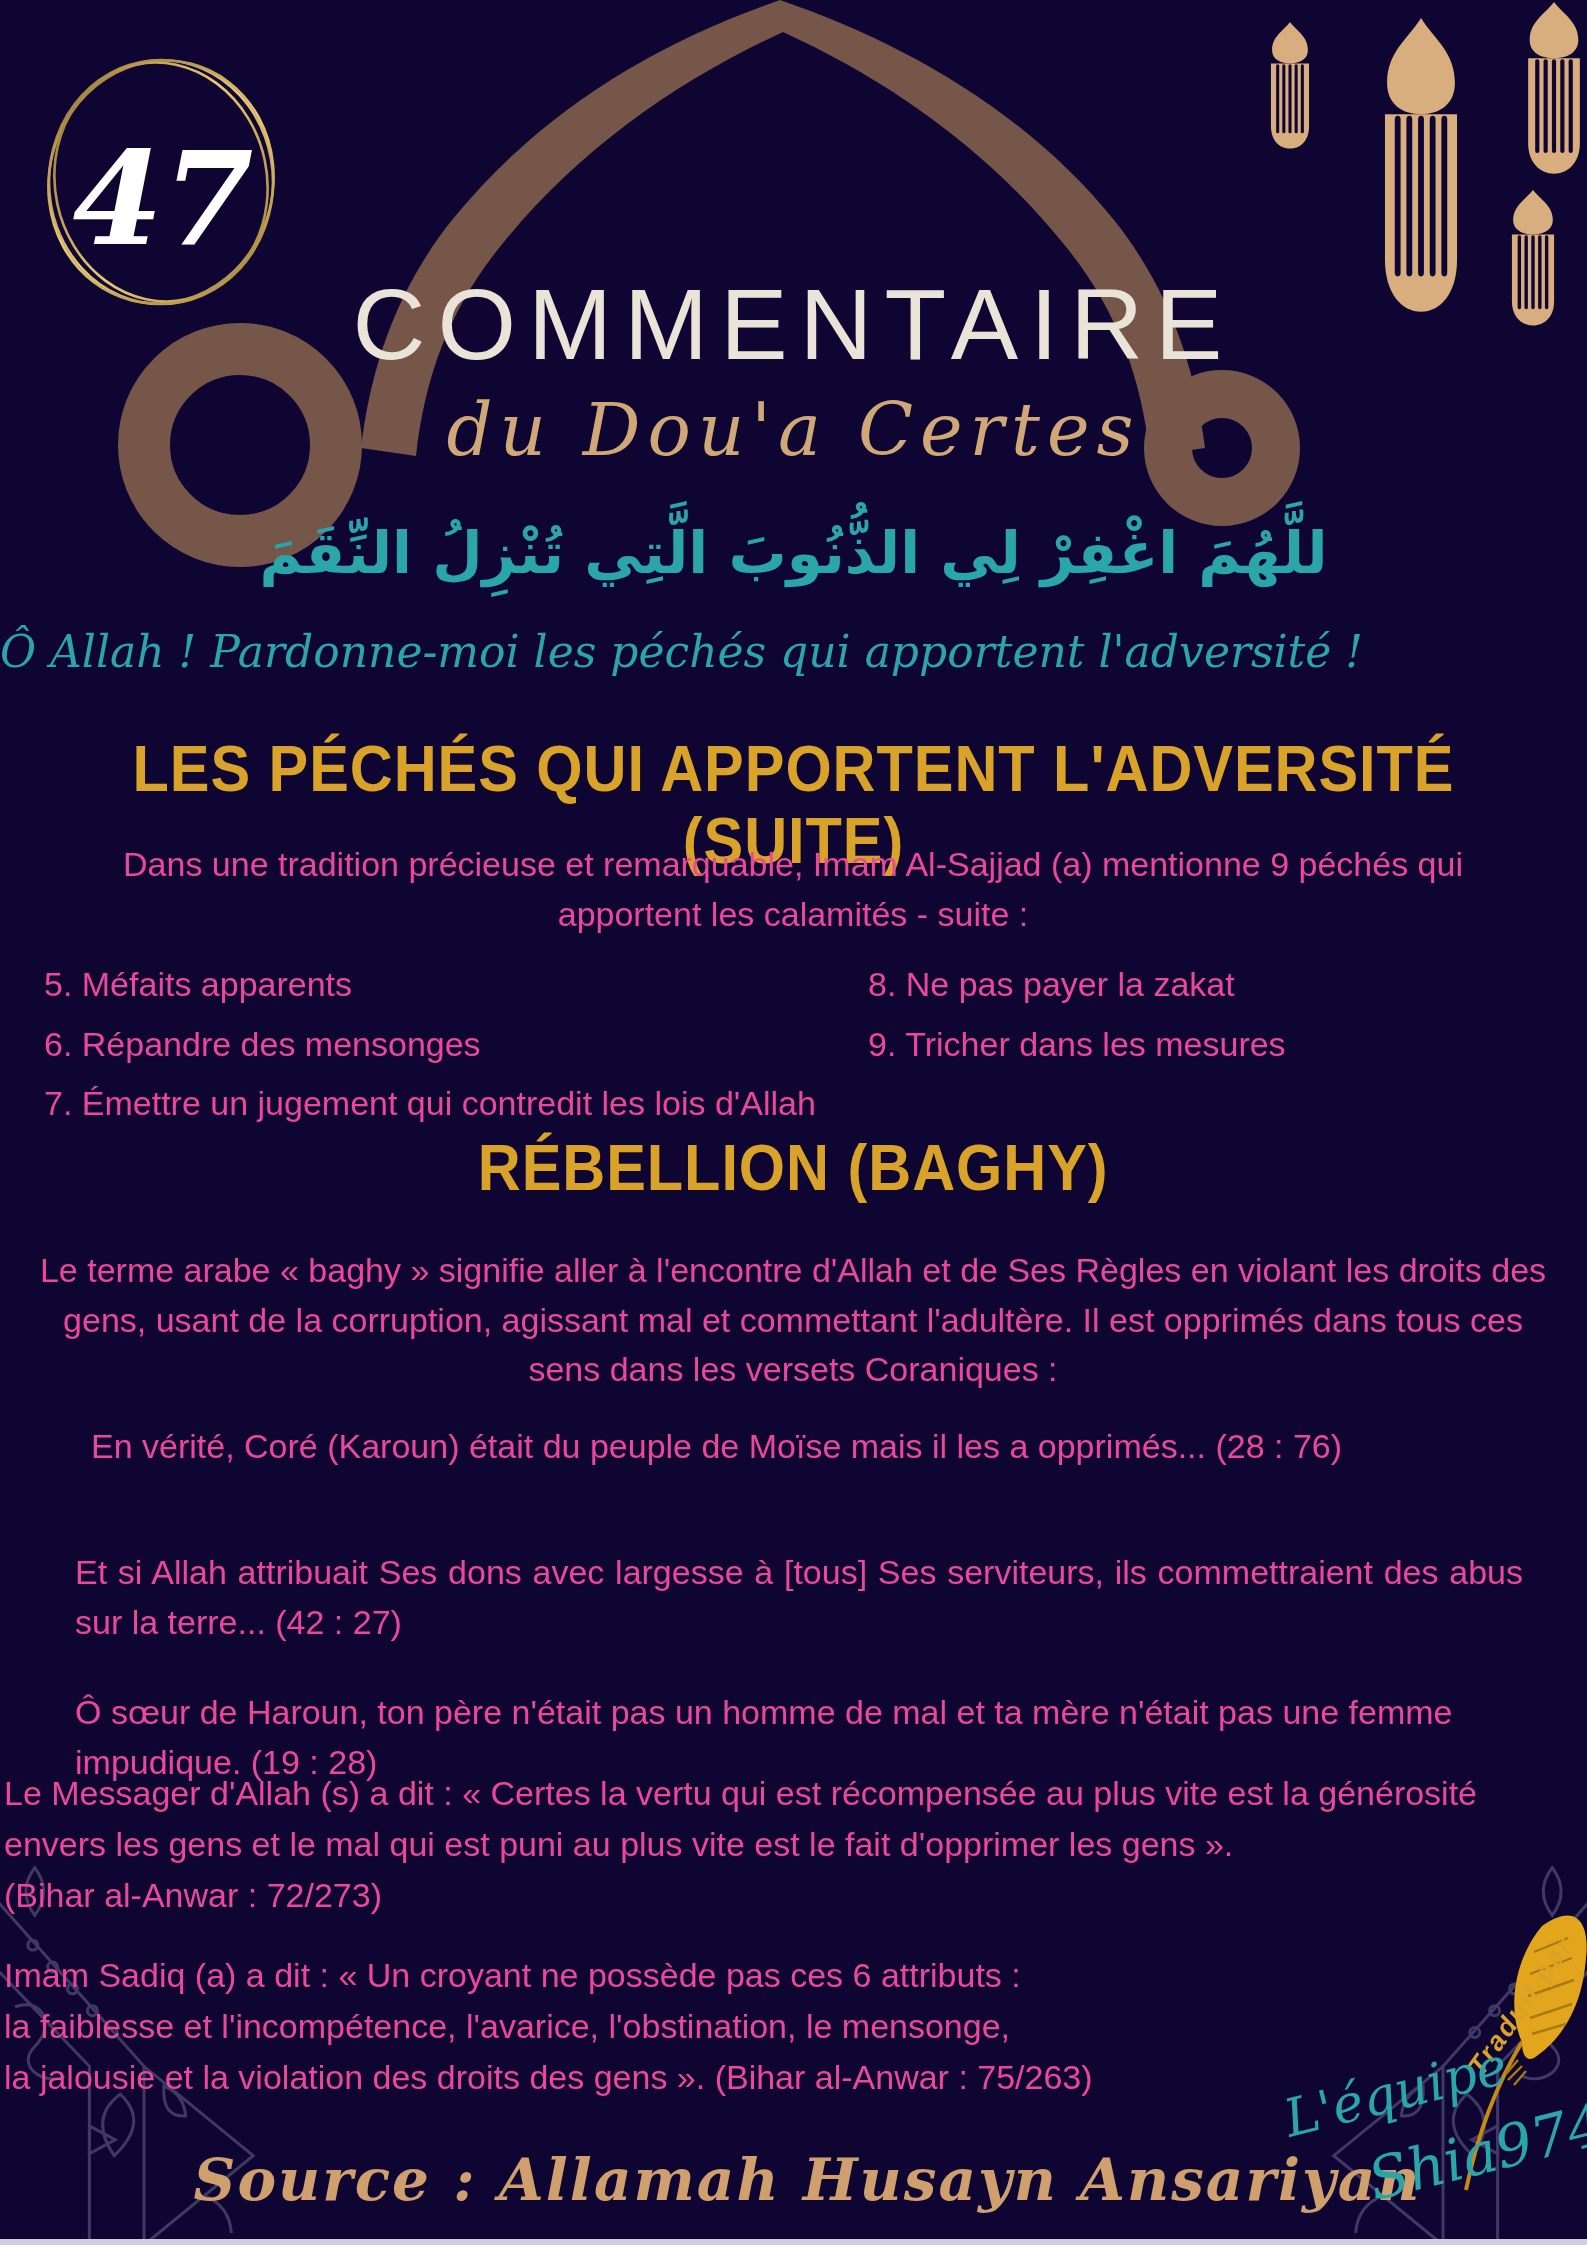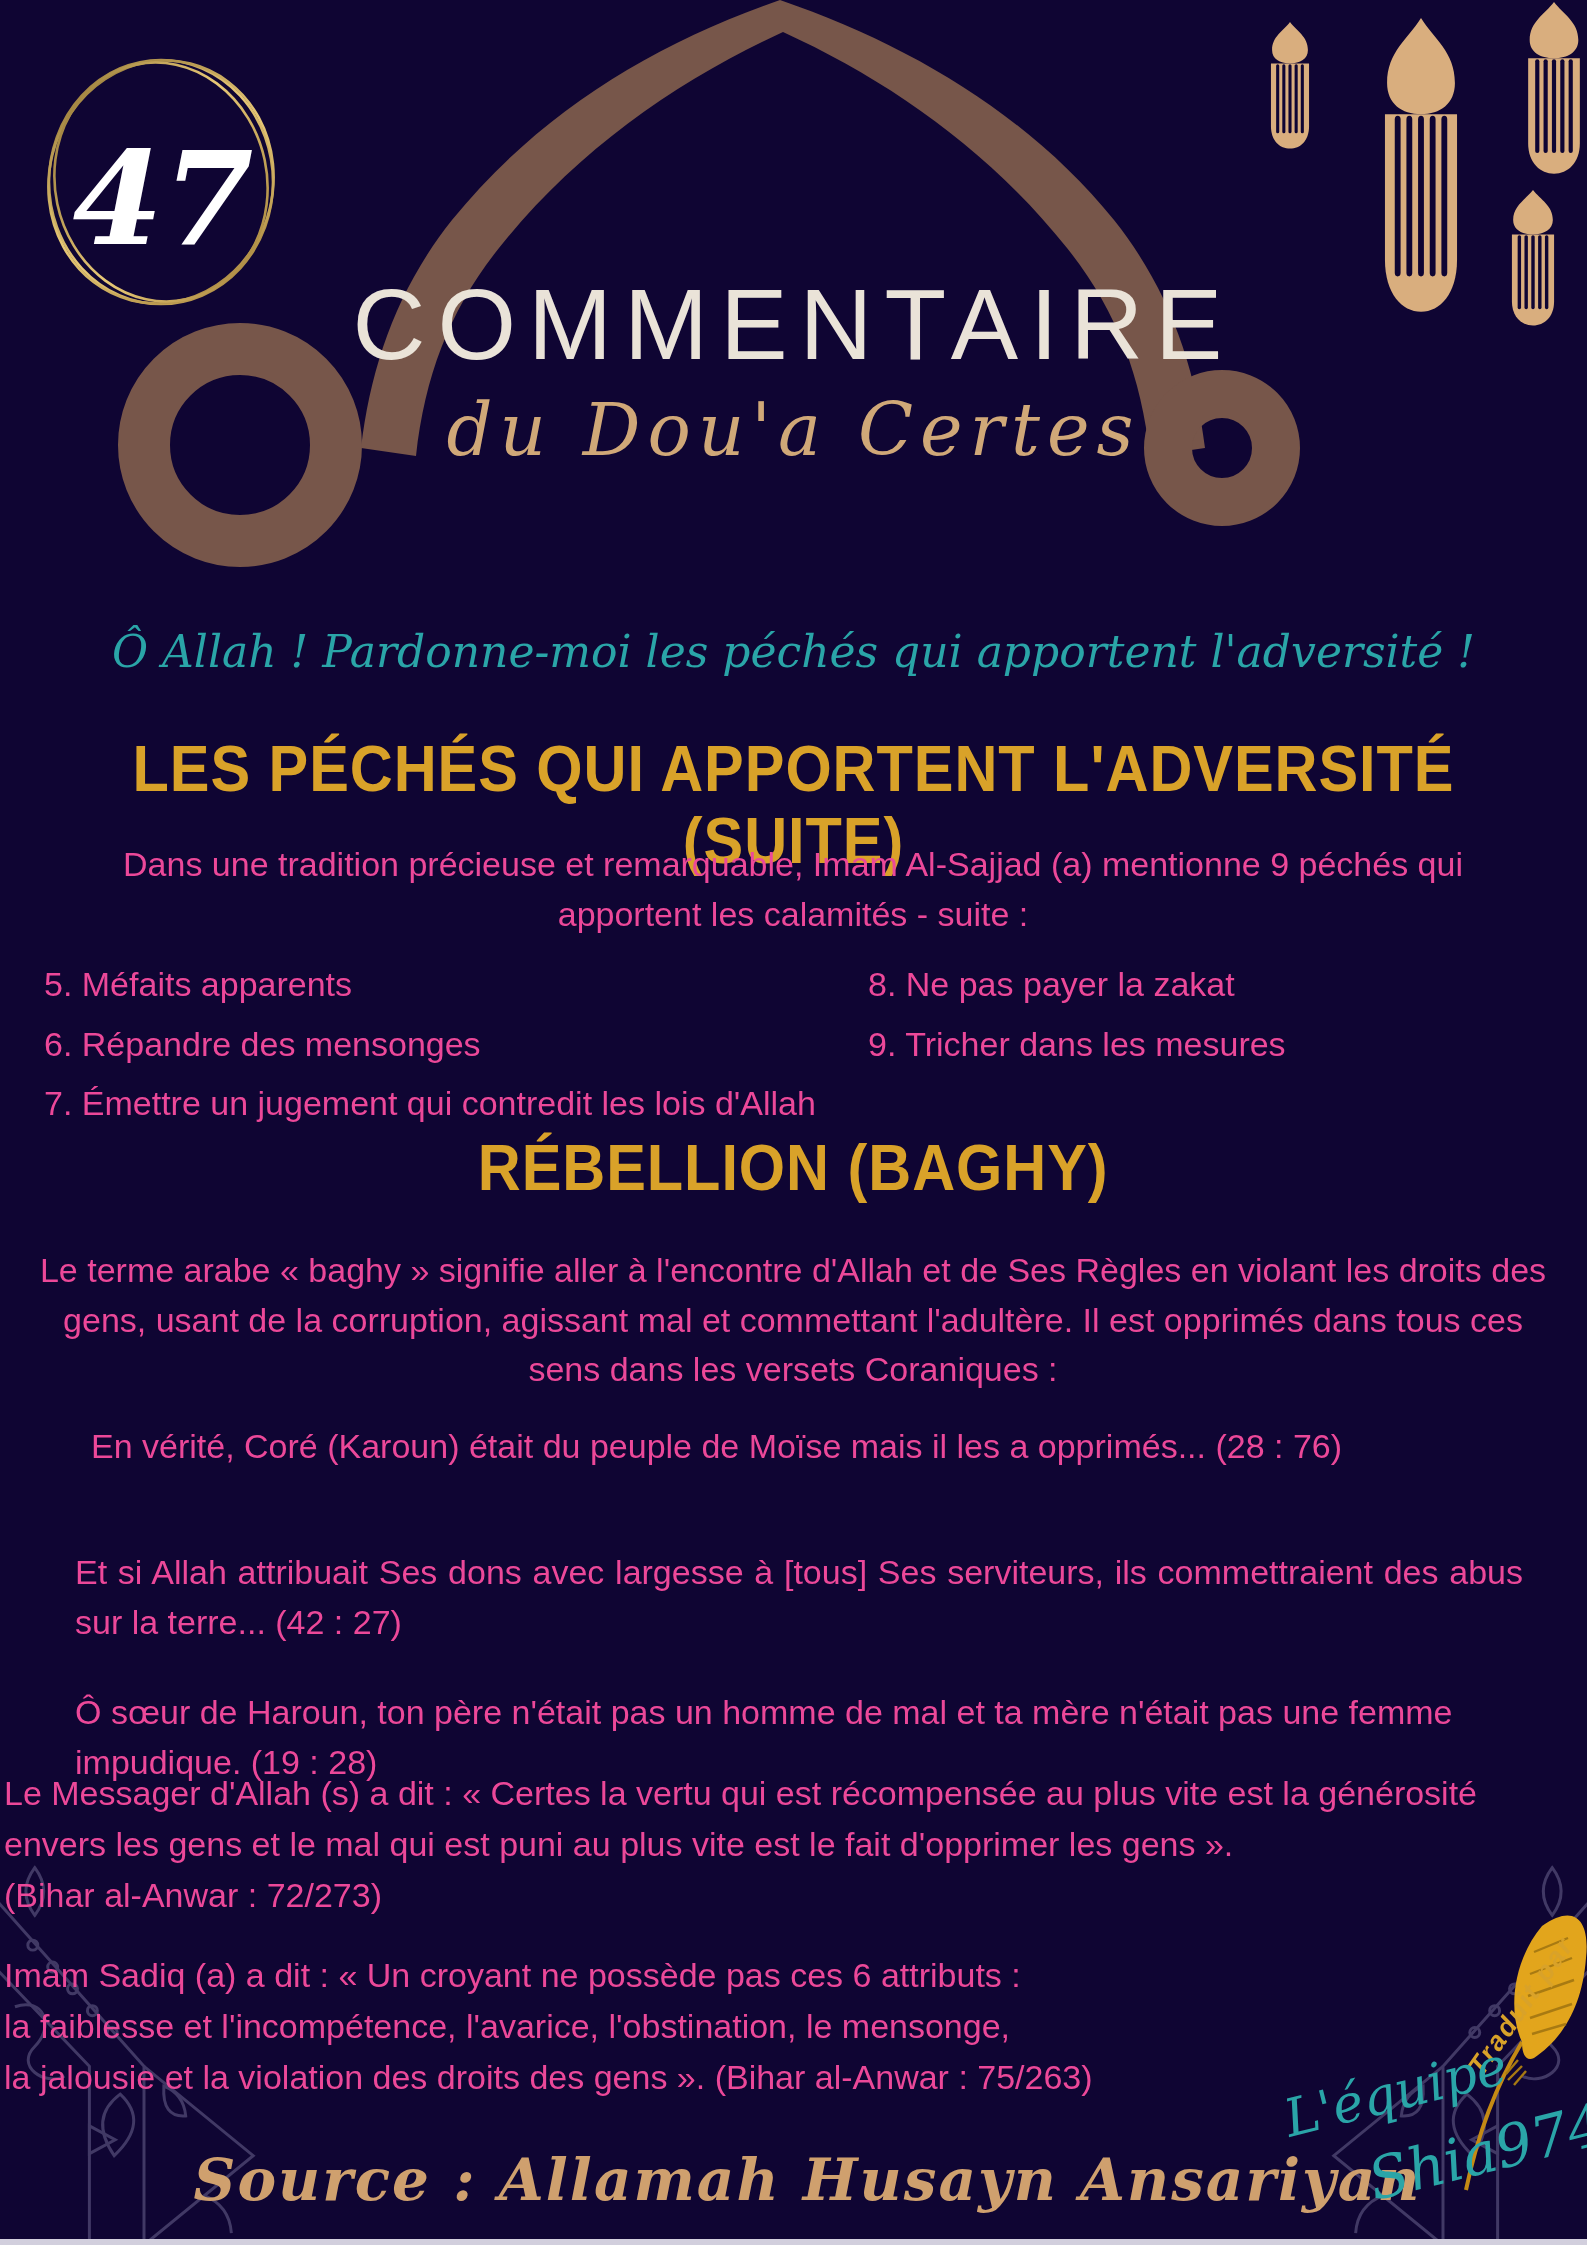--- a/index.html
+++ b/index.html
@@ -25,21 +25,21 @@
     left:0;top:382px;width:1587px;text-align:center;line-height:96px;
     font-family:"DejaVu Serif",serif;font-style:italic;
     font-size:72px;letter-spacing:7px;color:#d0a878;
   }
   .arabic{
     left:0;top:503px;width:1587px;text-align:center;line-height:100px;
     direction:rtl;font-family:"DejaVu Sans",sans-serif;
     font-size:58px;color:#2aa5a8;font-weight:bold;
   }
   .translation{
-    left:0;top:620px;width:1587px;text-align:center;line-height:64px;
+    left:0;top:620px;width:1587px;line-height:64px;
     font-family:"DejaVu Serif",serif;font-style:italic;
     font-size:44px;color:#2aa5a8;
   }
 
   
   .gold-heading{
     left:0;width:1587px;text-align:center;line-height:72px;
     font-size:64px;font-weight:bold;color:#d9a229;letter-spacing:1px;
   }
   .gold-heading>span{display:inline-block;transform:scaleX(.93);}
@@ -173,20 +173,21 @@
         <ellipse cx="133" cy="144" rx="112" ry="122"></ellipse>
         <ellipse cx="133" cy="144" rx="112" ry="122" transform="rotate(14 133 144)"></ellipse>
         <ellipse cx="133" cy="144" rx="106" ry="120" transform="rotate(-12 133 144)"></ellipse>
       </g>
     </svg>
     <div class="badge-num">47</div>
   </div>
 
   <div class="abs title">COMMENTAIRE</div>
   <div class="abs subtitle">du Dou'a Certes</div>
+  <div class="abs arabic">للَّهُمَ اغْفِرْ لِي الذُّنُوبَ الَّتِي تُنْزِلُ النِّقَمَ</div>
   <div class="abs translation">Ô Allah ! Pardonne-moi les péchés qui apportent l'adversité !</div>
 
   <div class="abs gold-heading h-sins">
     <span>LES PÉCHÉS QUI APPORTENT L'ADVERSITÉ (SUITE)</span>
   </div>
   <div class="abs body-text intro1">Dans une tradition précieuse et remarquable, Imam Al-Sajjad (a) mentionne 9 péchés qui apportent les calamités - suite :</div>
 
   <div class="abs body-text col-left">
     <div class="sin-item">5. Méfaits apparents</div>
     <div class="sin-item">6. Répandre des mensonges</div>

